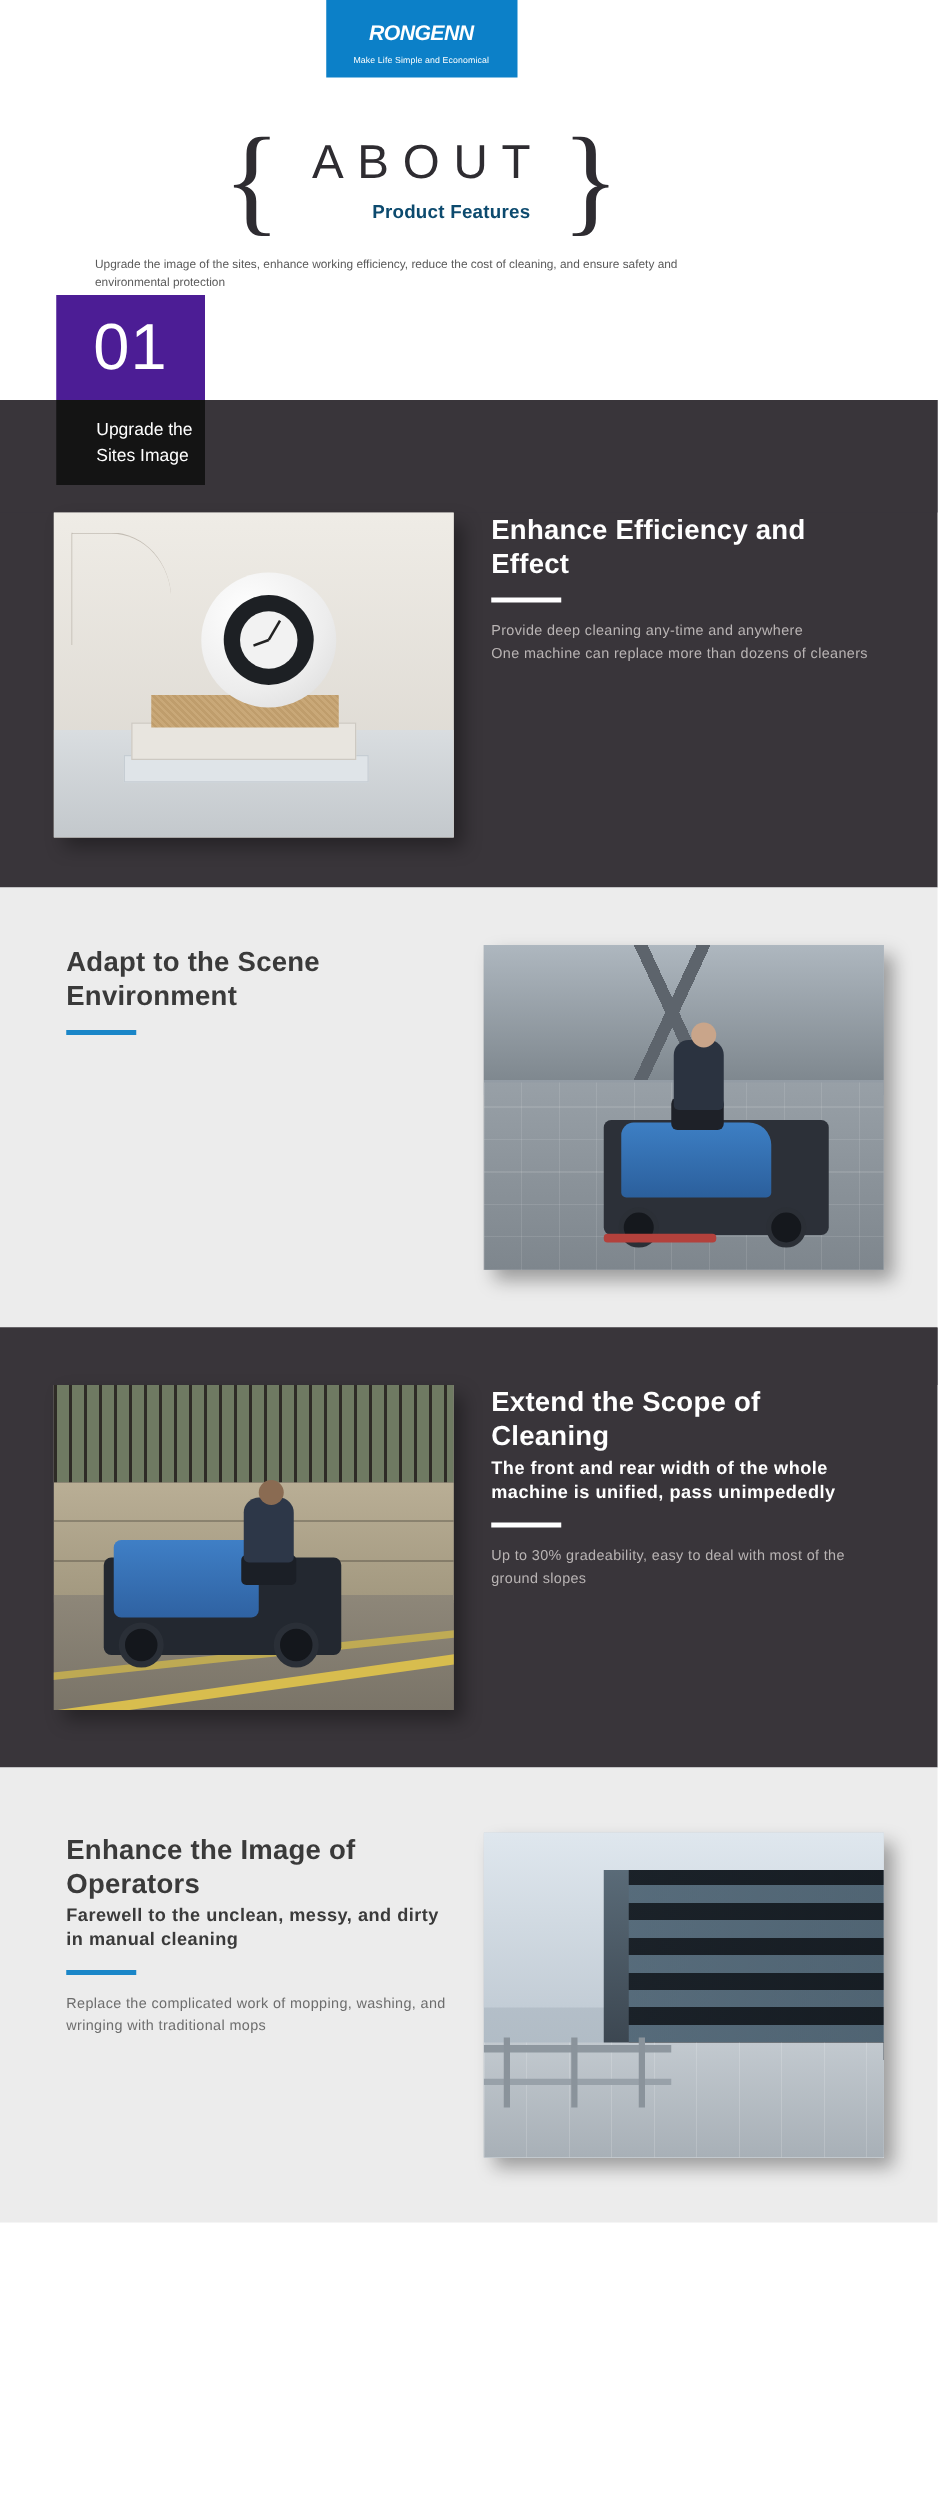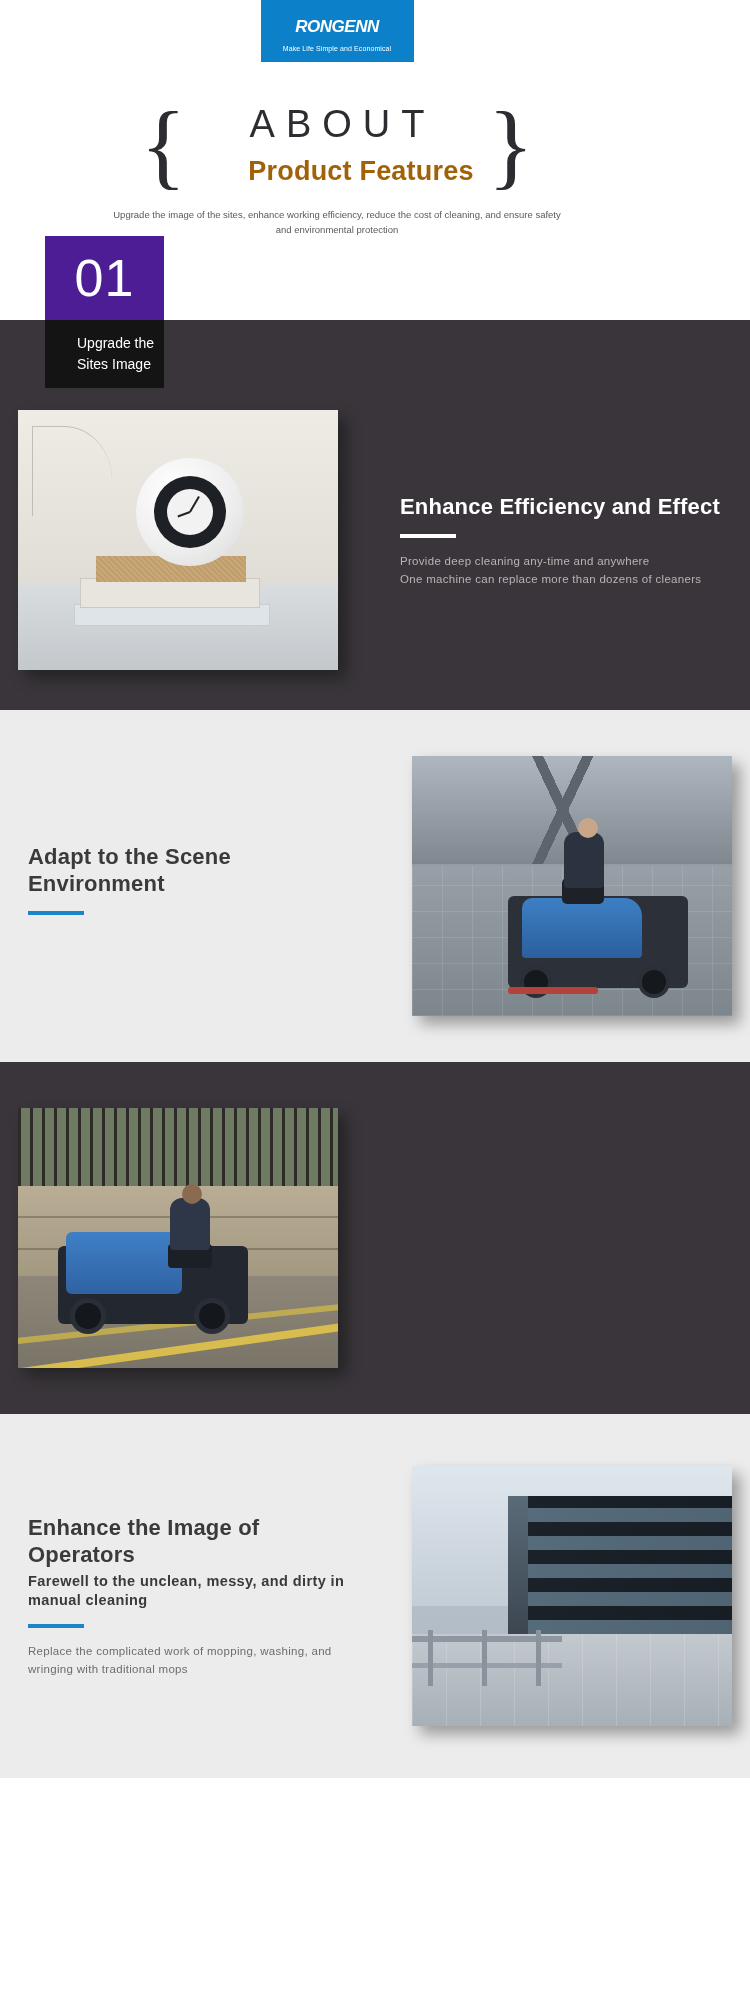--- a/index.html
+++ b/index.html
@@ -75,35 +75,35 @@
   .about-word {
     font-size: 38px;
     letter-spacing: 11px;
     color: #2e2c31;
     font-weight: 300;
     line-height: 1.1;
     padding-left: 11px;
     font-family: "Liberation Sans", sans-serif;
   }
   .features-word {
-    font-size: 27px;
+    font-size: 15px;
     font-weight: bold;
-    color: #a16207;
+    color: #0c4a6e;
     margin-top: 10px;
     letter-spacing: 0.2px;
     margin-left: 48px;
   }
 
   .header-desc {
-    text-align: center;
+    text-align: left;
     color: #5a5a5a;
     font-size: 9.5px;
     line-height: 15px;
     margin-top: 20px;
-    padding: 0 112px;
+    padding: 0 76px;
   }
 
   
   .num-zone { position: relative; height: 0; }
   .num-box {
     position: absolute;
     left: 45px;
     top: -84px;
     width: 119px;
     height: 84px;
@@ -133,24 +133,22 @@
     z-index: 5;
   }
 
   
   .sec { position: relative; width: 750px; }
   .sec.dark { background: #39353a; }
   .sec.light { background: #ececec; }
 
   .sec-inner {
     display: flex;
-    align-items: center;
-    padding: 0 18px;
+    padding: 0 43px;
     position: relative;
-    gap: 32px;
   }
   .sec-inner.rev { flex-direction: row-reverse; }
 
   .photo {
     width: 320px;
     height: 260px;
     flex: none;
     box-shadow: 8px 8px 14px rgba(0,0,0,0.35);
     position: relative;
     overflow: hidden;
@@ -351,20 +349,26 @@
         <div class="yellow2"></div>
         <div class="yellow"></div>
         <div class="machine"></div>
         <div class="mbody"></div>
         <div class="seat"></div>
         <div class="person"></div>
         <div class="head3"></div>
         <div class="wheel w1"></div>
         <div class="wheel w2"></div>
       </div>
+      <div class="txt">
+        <div class="head h-dark">Extend the Scope of Cleaning</div>
+        <div class="sub h-dark">The front and rear width of the whole machine is unified, pass unimpededly</div>
+        <div class="rule white"></div>
+        <div class="body on-dark">Up to 30% gradeability, easy to deal with most of the ground slopes</div>
+      </div>
     </div>
   </div>
 
   <div class="sec light">
     <div style="height:52px"></div>
     <div class="sec-inner rev" style="padding-bottom:52px">
       <div class="photo ph4">
         <div class="sky4"></div>
         <div class="bldg"></div>
         <div class="bldg-edge"></div>

